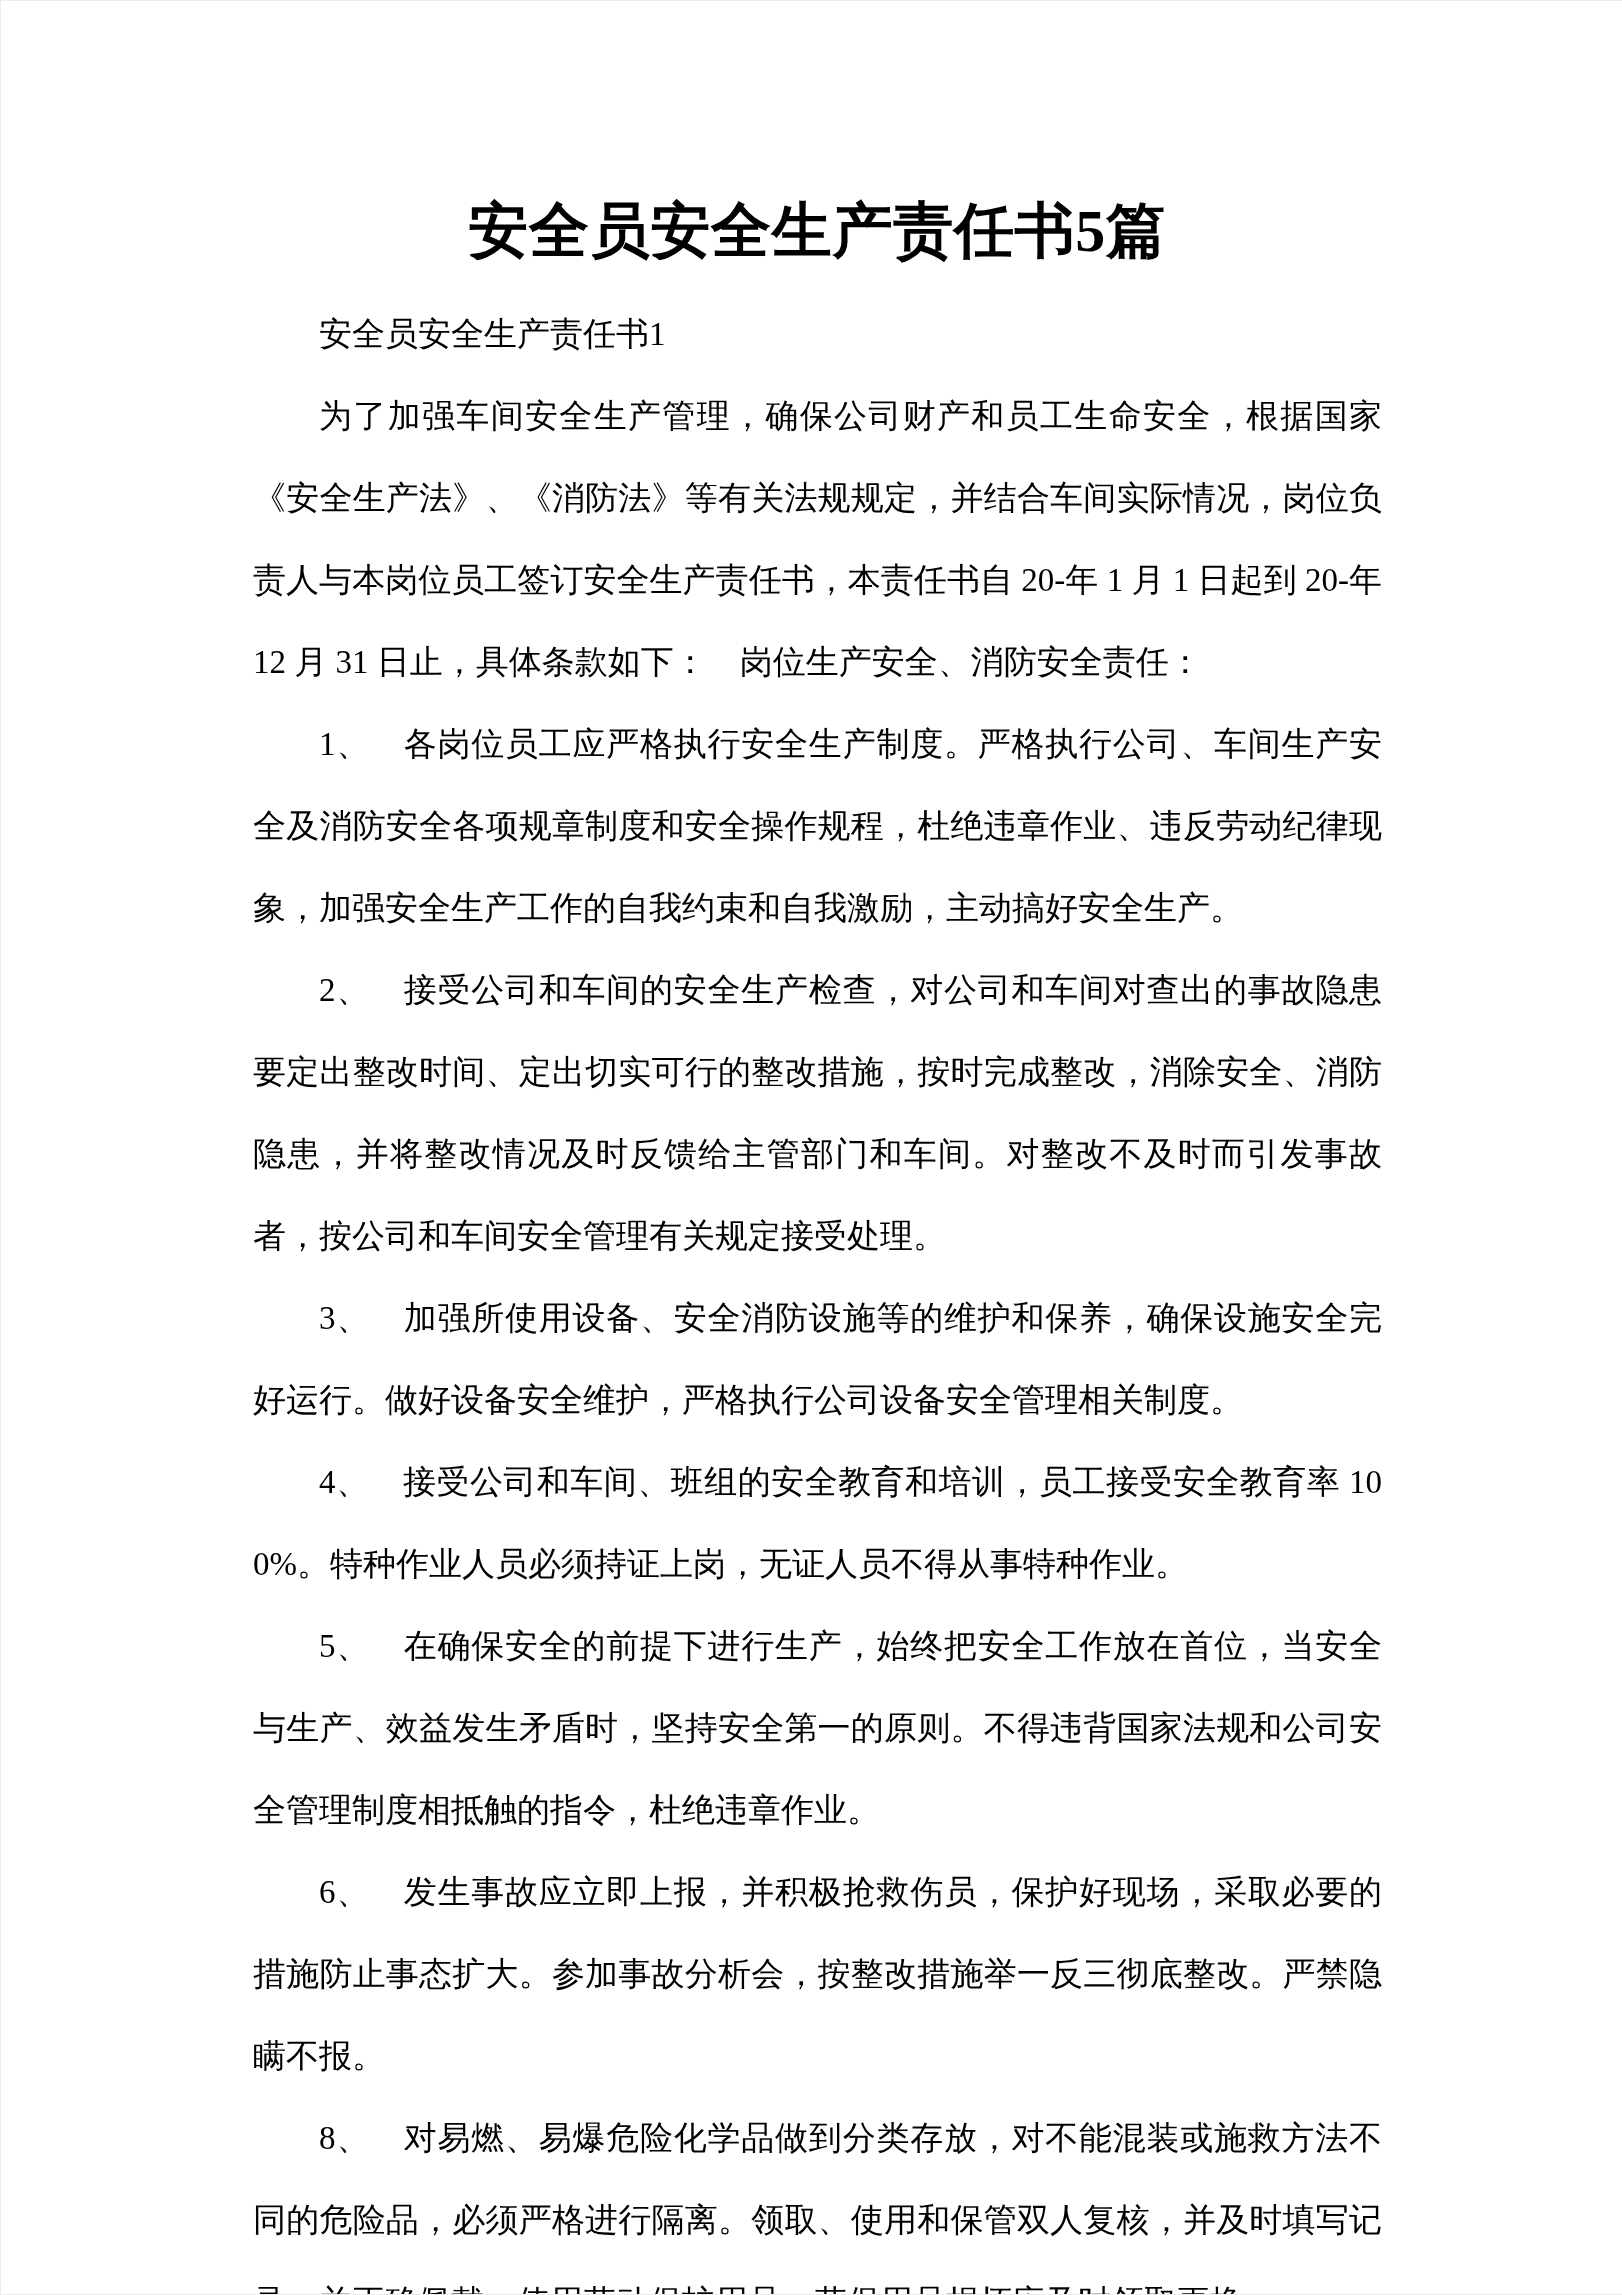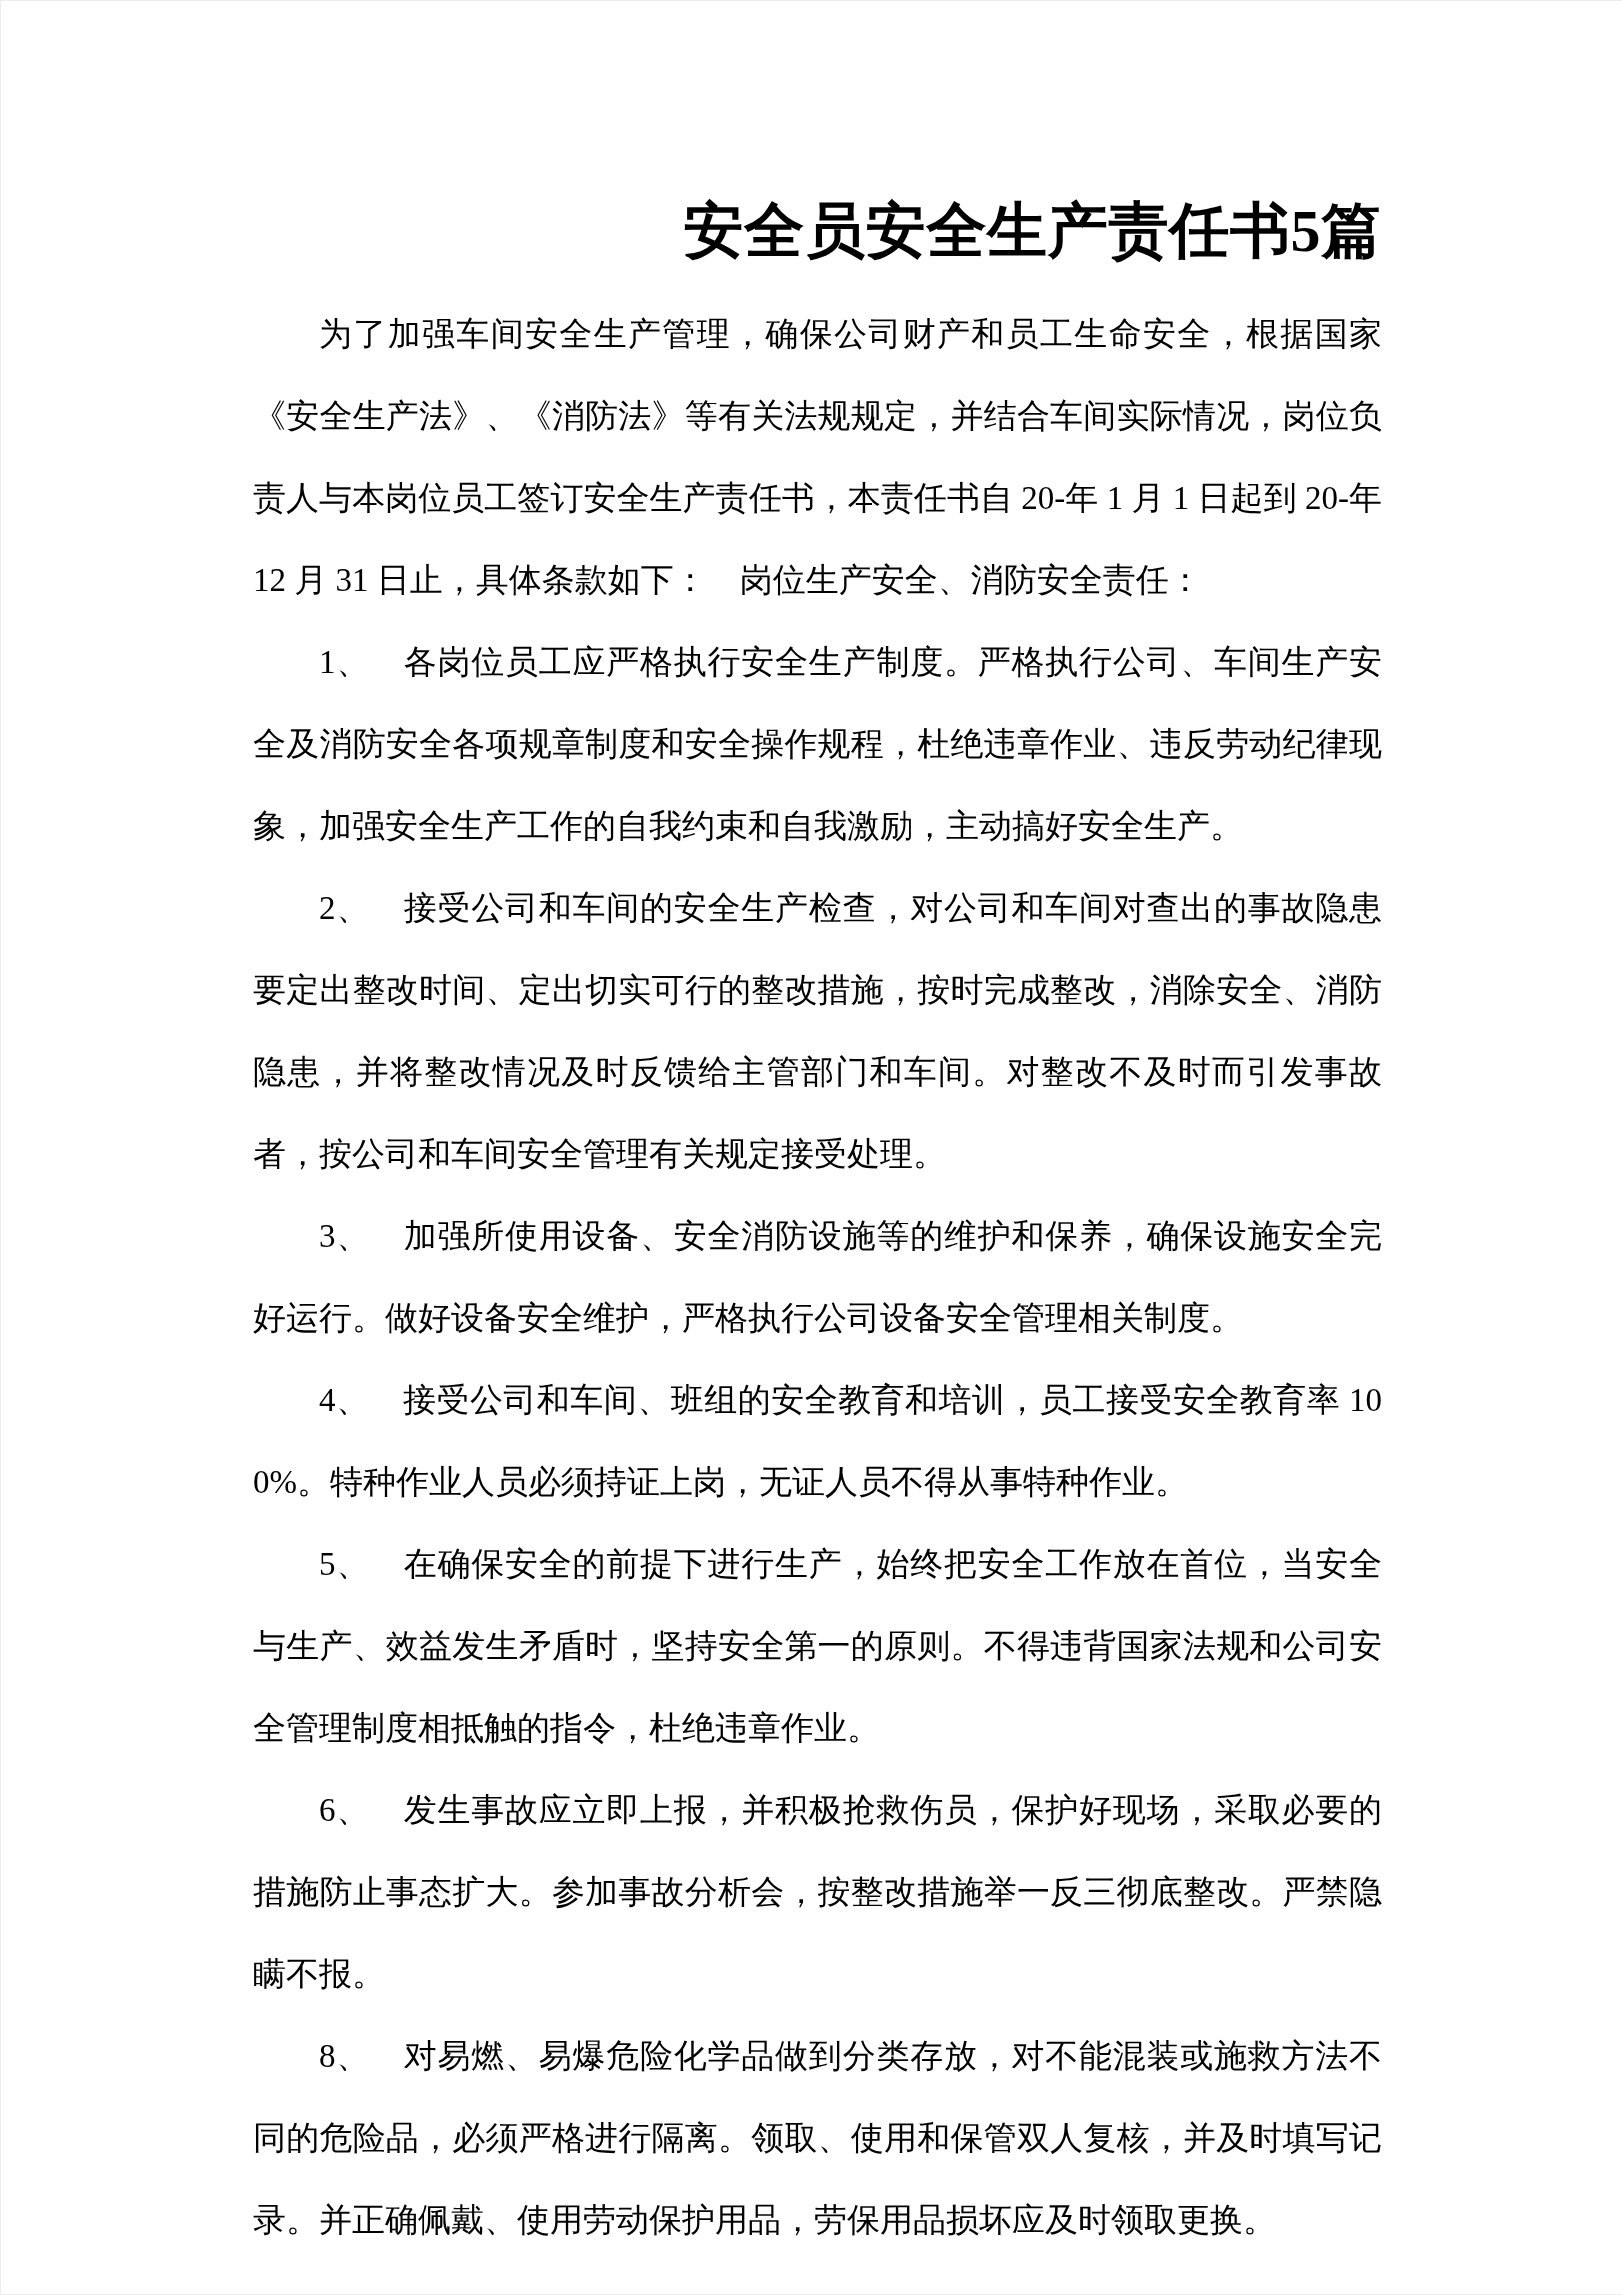--- a/index.html
+++ b/index.html
@@ -18,21 +18,21 @@
   }
   .page {
     box-sizing: border-box;
     width: 1623px;
     min-height: 2295px;
     padding: 193px 242px 131px 252px;
   }
   .title {
     font-size: 60px;
     font-weight: bold;
-    text-align: right;
+    text-align: center;
     margin: 0 0 23.6px 0;
     line-height: 1.25;
     letter-spacing: 0.7px;
   }
   .doc-body {
     font-size: 33px;
     line-height: 82px;
   }
   .para {
     margin: 0;
@@ -40,20 +40,21 @@
     text-align: justify;
     word-break: break-all;
   }
 </style>
 </head>
 <body>
 
 <div class="page">
   <h1 class="title">安全员安全生产责任书5篇</h1>
   <div class="doc-body" id="doc-body">
+      <p class="para">安全员安全生产责任书1</p>
       <p class="para">为了加强车间安全生产管理，确保公司财产和员工生命安全，根据国家《安全生产法》、《消防法》等有关法规规定，并结合车间实际情况，岗位负责人与本岗位员工签订安全生产责任书，本责任书自 20-年 1 月 1 日起到 20-年 12 月 31 日止，具体条款如下：　岗位生产安全、消防安全责任：</p>
       <p class="para">1、　各岗位员工应严格执行安全生产制度。严格执行公司、车间生产安全及消防安全各项规章制度和安全操作规程，杜绝违章作业、违反劳动纪律现象，加强安全生产工作的自我约束和自我激励，主动搞好安全生产。</p>
       <p class="para">2、　接受公司和车间的安全生产检查，对公司和车间对查出的事故隐患要定出整改时间、定出切实可行的整改措施，按时完成整改，消除安全、消防隐患，并将整改情况及时反馈给主管部门和车间。对整改不及时而引发事故者，按公司和车间安全管理有关规定接受处理。</p>
       <p class="para">3、　加强所使用设备、安全消防设施等的维护和保养，确保设施安全完好运行。做好设备安全维护，严格执行公司设备安全管理相关制度。</p>
       <p class="para">4、　接受公司和车间、班组的安全教育和培训，员工接受安全教育率 100%。特种作业人员必须持证上岗，无证人员不得从事特种作业。</p>
       <p class="para">5、　在确保安全的前提下进行生产，始终把安全工作放在首位，当安全与生产、效益发生矛盾时，坚持安全第一的原则。不得违背国家法规和公司安全管理制度相抵触的指令，杜绝违章作业。</p>
       <p class="para">6、　发生事故应立即上报，并积极抢救伤员，保护好现场，采取必要的措施防止事态扩大。参加事故分析会，按整改措施举一反三彻底整改。严禁隐瞒不报。</p>
       <p class="para">8、　对易燃、易爆危险化学品做到分类存放，对不能混装或施救方法不同的危险品，必须严格进行隔离。领取、使用和保管双人复核，并及时填写记录。并正确佩戴、使用劳动保护用品，劳保用品损坏应及时领取更换。</p>
     </div>
 </div>

